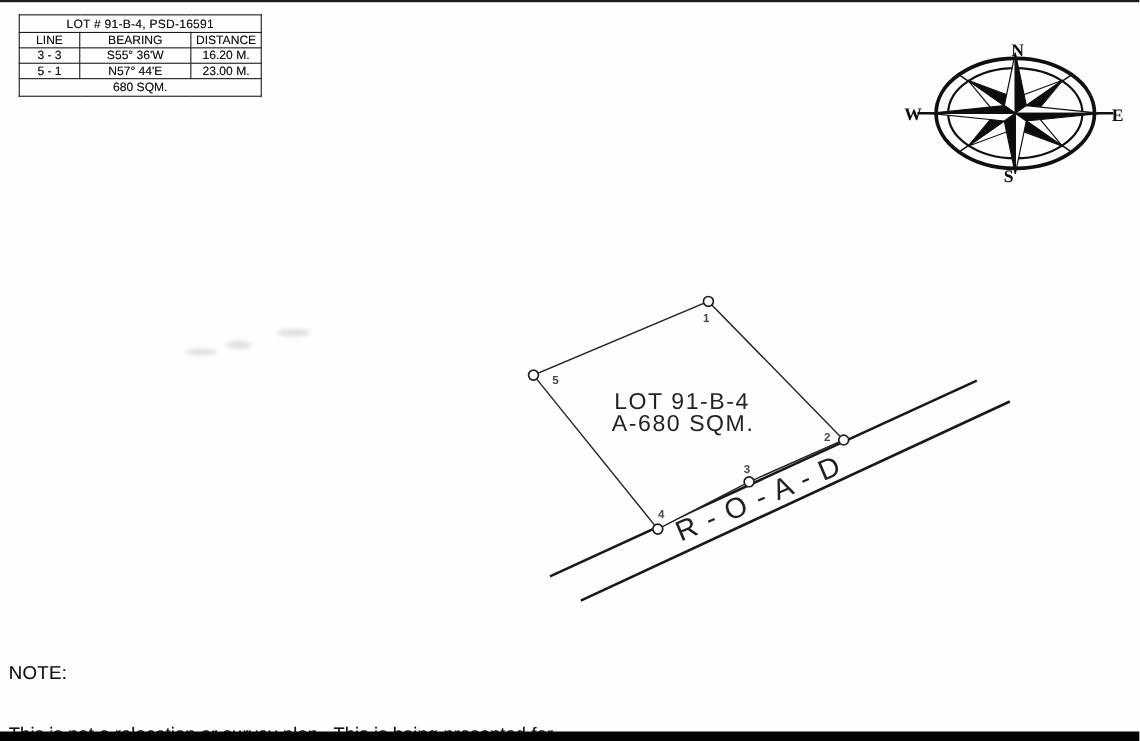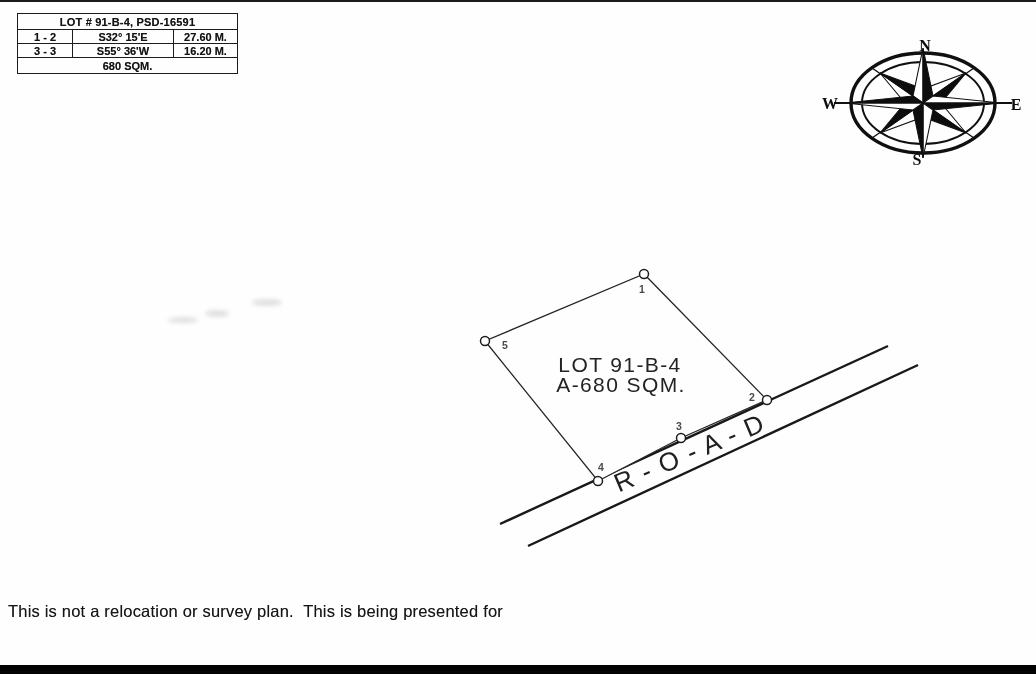--- a/index.html
+++ b/index.html
@@ -22,21 +22,21 @@
     background: #030303;
   }
 
   
   table.survey {
     position: absolute; left: 17px; top: 13px;
     width: 220px;
     border-collapse: collapse;
     table-layout: fixed;
     font-family: "Liberation Sans", sans-serif;
-    font-size: 11px; font-weight: bold;
+    font-size: 11px; font-weight: normal;
     color: #141414;
     text-shadow: 0 0 0.6px rgba(20,20,20,0.55);
   }
   table.survey td {
     border: 1.6px solid #1c1c1c;
     text-align: center; vertical-align: middle;
     padding: 0 1px; height: 13px; line-height: 12px;
     white-space: nowrap; overflow: hidden;
   }
   table.survey td.t-title { height: 15px; letter-spacing: 0.2px; }
@@ -73,28 +73,33 @@
     <colgroup>
         <col style="width:55px">
         <col style="width:101px">
         <col style="width:64px">
       </colgroup>
     <tbody>
       <tr>
         <td class="t-title" colspan="3">LOT # 91-B-4, PSD-16591</td>
       </tr>
       <tr>
-        <td>1 - 2</td>
-        <td>S32° 15'E</td>
-        <td>27.60 M.</td>
+        <td>LINE</td>
+        <td>BEARING</td>
+        <td>DISTANCE</td>
       </tr>
       <tr>
         <td>3 - 3</td>
         <td>S55° 36'W</td>
         <td>16.20 M.</td>
+      </tr>
+      <tr>
+        <td>5 - 1</td>
+        <td>N57° 44'E</td>
+        <td>23.00 M.</td>
       </tr>
       <tr>
         <td class="t-foot" colspan="3">680 SQM.</td>
       </tr>
     </tbody>
   </table>
 
   <svg class="compass" width="225" height="150" viewBox="0 0 225 150">
     <g stroke="#101010" fill="none">
       <ellipse cx="113" cy="75" rx="72" ry="50" stroke-width="3.4"></ellipse>
@@ -160,19 +165,20 @@
       <text x="601" y="471">4</text>
       <text x="505" y="349">5</text>
     </g>
   </svg>
 
   <div class="smudge" style="left:168px; top:317px; width:30px; height:6px;"></div>
   <div class="smudge" style="left:205px; top:310px; width:24px; height:7px;"></div>
   <div class="smudge" style="left:252px; top:299px; width:30px; height:7px;"></div>
 
   <div class="note">
+    <div class="nh">NOTE:</div>
     <div>This is not a relocation or survey plan.  This is being presented for</div>
     
   </div>
 
   <div class="bottom-bar"></div>
 
 </div>
 
 </body></html>

